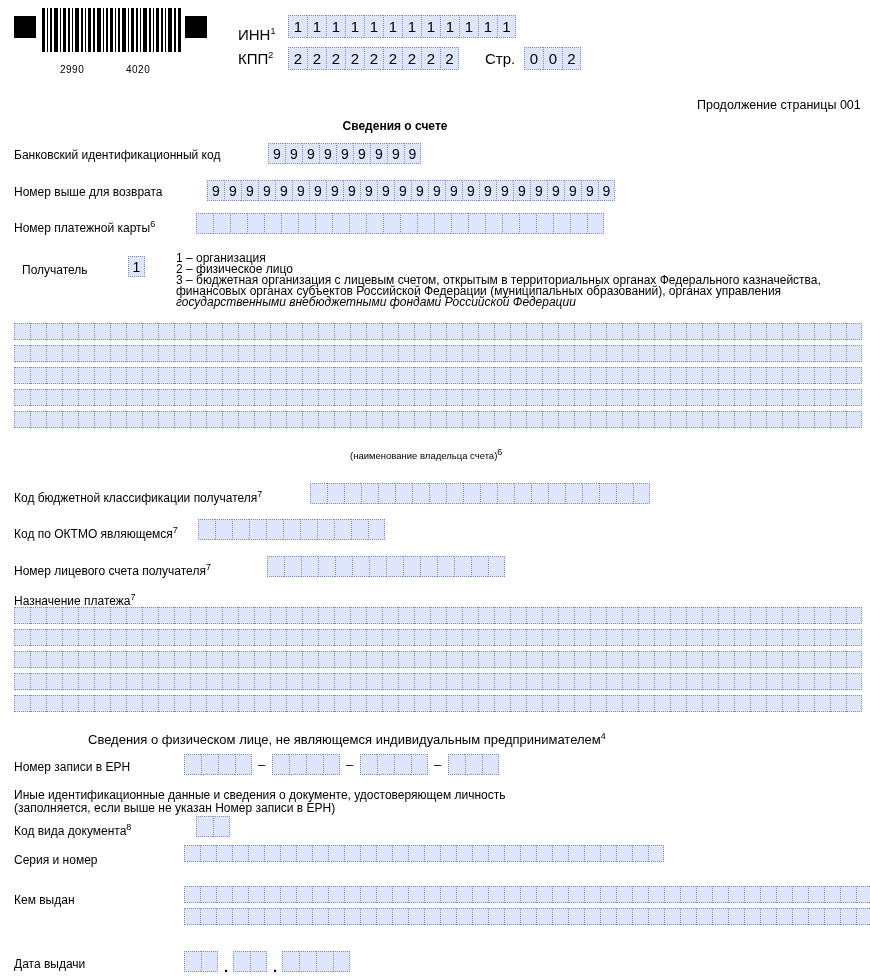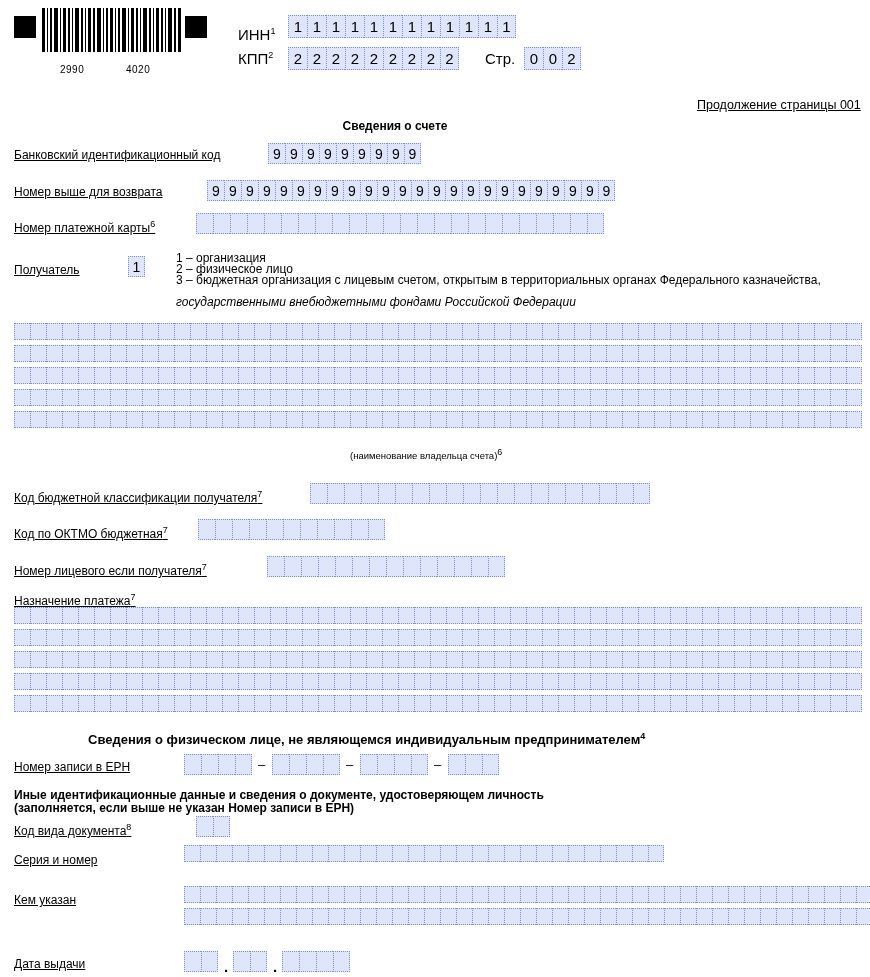--- a/index.html
+++ b/index.html
@@ -36,22 +36,22 @@
     font-size:14px;
     line-height:20px;
     color:#000;
   }
   .cell:last-child{border-right:1px dotted #7b8ec8;}
   .cells.big .cell{width:19px;height:23px;line-height:22px;font-size:15px;}
 
   .row-cells{position:absolute;display:flex;}
   .row-cells .cell{width:16px;height:17px;line-height:16px;font-size:11px;}
 
-  .lbl{position:absolute;font-size:12px;text-decoration:underline;}
-  .lbl-b{position:absolute;font-size:12px;font-weight:bold;}
+  .lbl{position:absolute;font-size:12px;}
+  .lbl-b{position:absolute;font-size:12px;font-weight:normal;}
   .center-t{position:absolute;text-align:center;font-weight:bold;font-size:12px;}
   .tiny{font-size:9.5px;}
 
   .note{position:absolute;font-size:12px;line-height:11.5px;}
   .dash{position:absolute;font-size:13px;}
   .dot{position:absolute;font-size:15px;font-weight:bold;line-height:10px;}
 </style>
 </head>
 <body>
 
@@ -208,27 +208,28 @@
       <div class="cell"></div>
       <div class="cell"></div>
     <div class="cell"></div>
       <div class="cell"></div>
       <div class="cell"></div>
     <div class="cell"></div>
       <div class="cell"></div>
       <div class="cell"></div>
   </div>
 
-  <div class="lbl" style="left:14px;top:263px;">Получатель</div>
+  <div class="lbl" style="left:22px;top:263px;">Получатель</div>
   <div class="cells" style="left:128px;top:256px;">
     <div class="cell">1</div>
   </div>
   <div class="note" style="left:176px;top:253px;">1 – организация</div>
   <div class="note" style="left:176px;top:264px;">2 – физическое лицо</div>
   <div class="note" style="left:176px;top:275px;">3 – бюджетная организация с лицевым счетом, открытым в территориальных органах Федерального казначейства,</div>
+  <div class="note" style="left:176px;top:286px;">финансовых органах субъектов Российской Федерации (муниципальных образований), органах управления</div>
   <div class="note" style="left:176px;top:297px;font-style:italic;">государственными внебюджетными фондами Российской Федерации</div>
 
   <div class="row-cells" style="left:14px;top:323px;">
     <div class="cell"></div>
       <div class="cell"></div>
       <div class="cell"></div>
       <div class="cell"></div>
       <div class="cell"></div>
       <div class="cell"></div>
       <div class="cell"></div>
@@ -524,38 +525,38 @@
       <div class="cell"></div>
       <div class="cell"></div>
     <div class="cell"></div>
       <div class="cell"></div>
       <div class="cell"></div>
       <div class="cell"></div>
       <div class="cell"></div>
   </div>
 
   <div class="lbl" style="left:14px;top:525px;">
-    <span>Код по ОКТМО бюджетная</span><span class="sup">7</span>
+    <span>Код по ОКТМО являющемся</span><span class="sup">7</span>
   </div>
   <div class="cells" style="left:198px;top:519px;">
     <div class="cell"></div>
       <div class="cell"></div>
       <div class="cell"></div>
       <div class="cell"></div>
     <div class="cell"></div>
       <div class="cell"></div>
       <div class="cell"></div>
       <div class="cell"></div>
     <div class="cell"></div>
       <div class="cell"></div>
       <div class="cell"></div>
   </div>
 
   <div class="lbl" style="left:14px;top:562px;">
-    <span>Номер лицевого если получателя</span><span class="sup">7</span>
+    <span>Номер лицевого счета получателя</span><span class="sup">7</span>
   </div>
   <div class="cells" style="left:267px;top:556px;">
     <div class="cell"></div>
       <div class="cell"></div>
       <div class="cell"></div>
       <div class="cell"></div>
     <div class="cell"></div>
       <div class="cell"></div>
       <div class="cell"></div>
       <div class="cell"></div>
@@ -917,21 +918,21 @@
       <div class="cell"></div>
       <div class="cell"></div>
       <div class="cell"></div>
       <div class="cell"></div>
       <div class="cell"></div>
       <div class="cell"></div>
       <div class="cell"></div>
       <div class="cell"></div>
   </div>
 
-  <div class="lbl" style="left:14px;top:893px;">Кем указан</div>
+  <div class="lbl" style="left:14px;top:893px;">Кем выдан</div>
   <div class="row-cells" style="left:184px;top:886px;">
     <div class="cell"></div>
       <div class="cell"></div>
       <div class="cell"></div>
       <div class="cell"></div>
       <div class="cell"></div>
       <div class="cell"></div>
       <div class="cell"></div>
       <div class="cell"></div>
       <div class="cell"></div>

